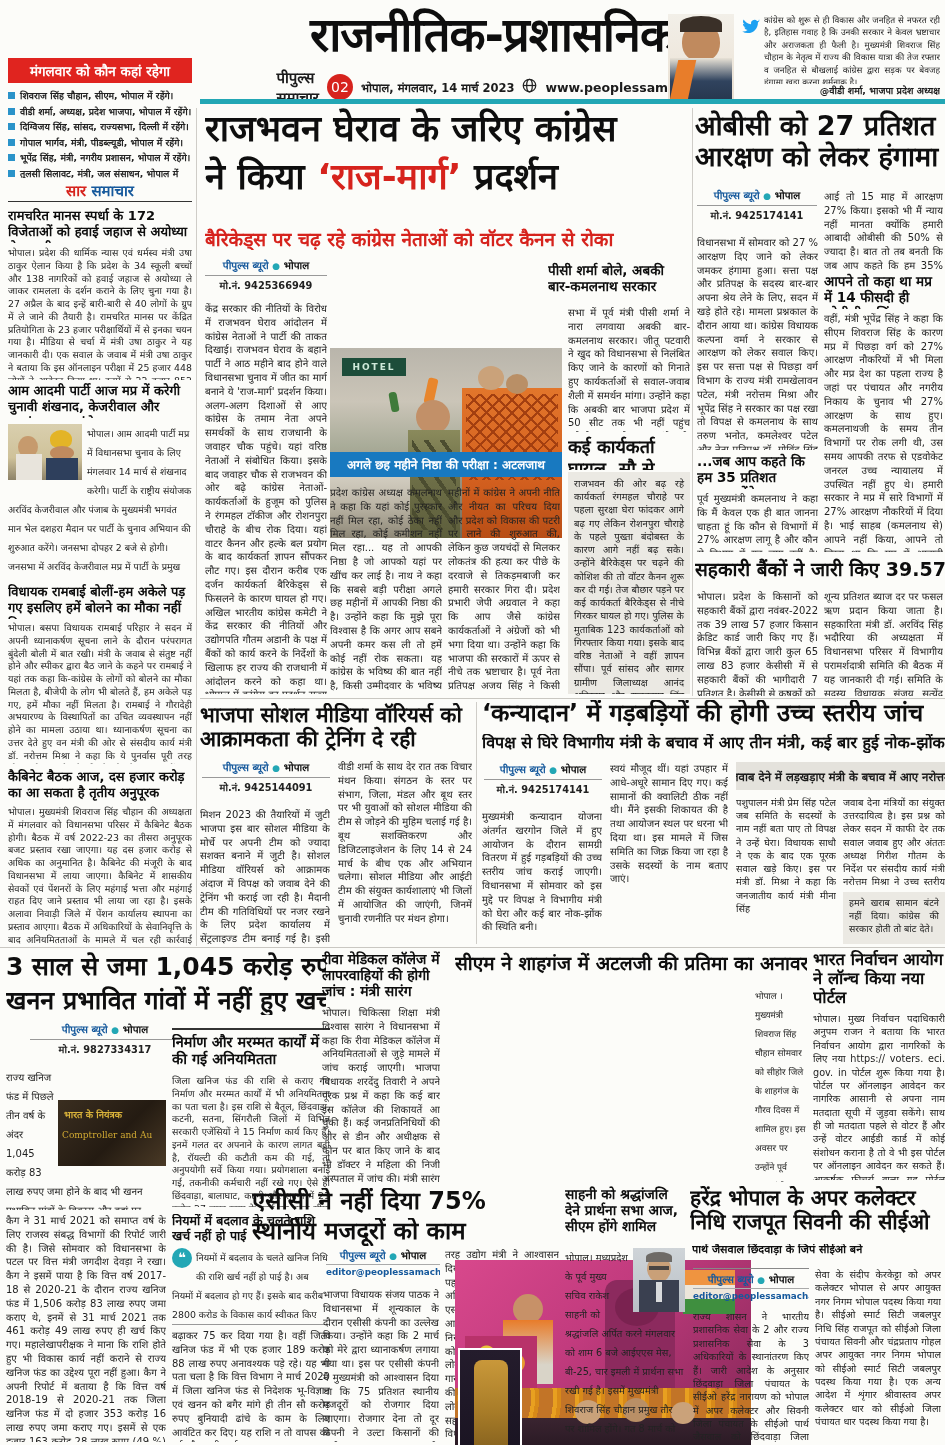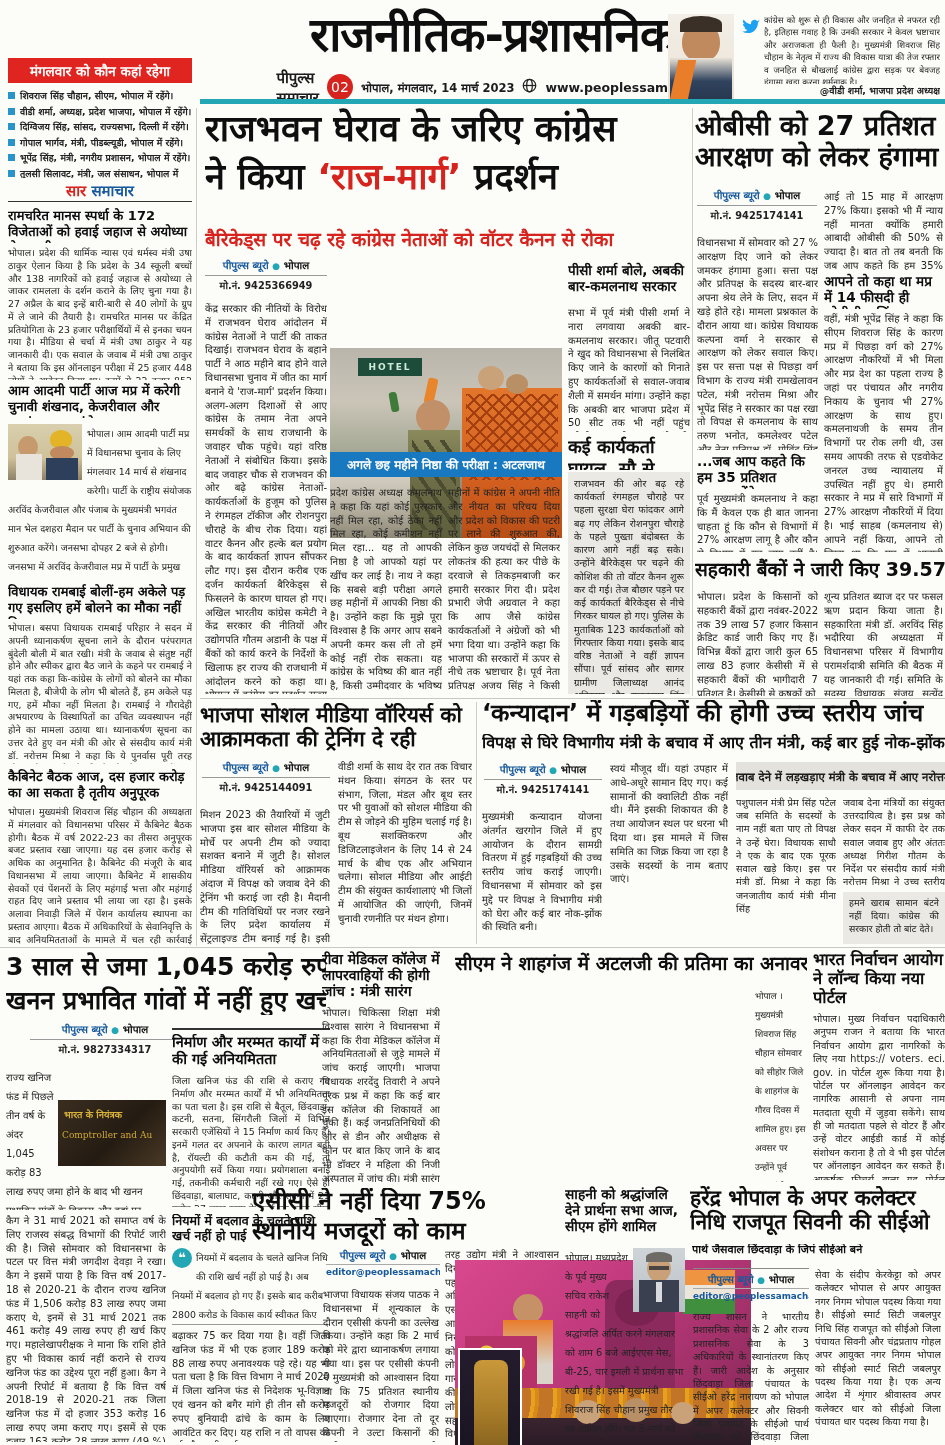--- a/index.html
+++ b/index.html
@@ -126,40 +126,40 @@
 </div>
 <div class="abs hl nw red" style="left:205px;top:228px;width:488px;font-size:19px">बैरिकेड्स पर चढ़ रहे कांग्रेस नेताओं को वॉटर कैनन से रोका</div>
 
 <div class="abs byl" style="left:205px;top:258px;width:122px">
   <div class="t"><span>पीपुल्स ब्यूरो</span> <span class="dot">●</span> <span class="city">भोपाल</span></div>
   <div class="p">मो.नं. 9425366949</div>
 </div>
 <div class="abs bt" style="left:205px;top:302px;width:122px;height:392px">केंद्र सरकार की नीतियों के विरोध में राजभवन घेराव आंदोलन में कांग्रेस नेताओं ने पार्टी की ताकत दिखाई। राजभवन घेराव के बहाने पार्टी ने आठ महीने बाद होने वाले विधानसभा चुनाव में जीत का मार्ग बनाने ये 'राज-मार्ग' प्रदर्शन किया। अलग-अलग दिशाओं से आए कांग्रेस के तमाम नेता अपने समर्थकों के साथ राजधानी के जवाहर चौक पहुंचे। यहां वरिष्ठ नेताओं ने संबोधित किया। इसके बाद जवाहर चौक से राजभवन की ओर बढ़े कांग्रेस नेताओं-कार्यकर्ताओं के हुजूम को पुलिस ने रंगमहल टॉकीज और रोशनपुरा चौराहे के बीच रोक दिया। यहां वाटर कैनन और हल्के बल प्रयोग के बाद कार्यकर्ता ज्ञापन सौंपकर लौट गए। इस दौरान करीब एक दर्जन कार्यकर्ता बैरिकेड्स से फिसलने के कारण घायल हो गए। अखिल भारतीय कांग्रेस कमेटी ने केंद्र सरकार की नीतियों और उद्योगपति गौतम अडानी के पक्ष में बैंकों को कार्य करने के निर्देशों के खिलाफ हर राज्य की राजधानी में आंदोलन करने को कहा था। भोपाल में कांग्रेस का प्रदर्शन राज्य सरकार के खिलाफ नजर आया। ज्यादातर वक्ताओं ने प्रदेश सरकार और मुख्यमंत्री के कामकाज को लेकर अपनी बात कही। प्रदर्शन करीब दो घंटे चला।</div>
 
 <div class="abs photo" style="left:330px;top:262px;width:232px;height:190px;background:linear-gradient(180deg,#b9b5ab 0%,#cbc5b8 28%,#a8ab98 52%,#98917e 70%,#6e6a58 100%)">
-  <div style="position:absolute;left:28px;top:10px;width:64px;height:18px;background:#1d4d3a;display:flex;align-items:center;justify-content:center">
+  <div style="position:absolute;left:12px;top:10px;width:64px;height:18px;background:#1d4d3a;display:flex;align-items:center;justify-content:center">
     <span style="color:#cfe9da;font-size:9px;letter-spacing:2px;font-weight:700">HOTEL</span>
   </div>
   <div style="position:absolute;left:96px;top:30px;width:10px;height:26px;background:#e8862d;border-radius:3px;transform:rotate(12deg)"></div>
   <div style="position:absolute;left:60px;top:44px;width:8px;height:20px;background:#3f7a3a;border-radius:3px;transform:rotate(-10deg)"></div>
   <div style="position:absolute;left:86px;top:52px;width:34px;height:34px;border-radius:50%;background:#c29068"></div>
   <div style="position:absolute;left:78px;top:82px;width:52px;height:108px;background:linear-gradient(180deg,#8a8a5c 0%,#6f7048 40%,#5d5e3c 100%)"></div>
   <div style="position:absolute;left:82px;top:92px;width:44px;height:90px;background:repeating-linear-gradient(55deg,transparent 0 9px,#4c4d30 9px 13px)"></div>
   <div style="position:absolute;left:132px;top:40px;width:100px;height:150px;background:linear-gradient(180deg,#e2762b 0%,#d4601f 60%,#b84e16 100%)"></div>
   <div style="position:absolute;left:136px;top:46px;width:92px;height:86px;background:repeating-linear-gradient(45deg,transparent 0 7px,#a33f10 7px 9px),repeating-linear-gradient(-45deg,transparent 0 7px,#a33f10 7px 9px)"></div>
   <div style="position:absolute;left:148px;top:18px;width:26px;height:24px;border-radius:50%;background:#caa27a"></div>
   <div style="position:absolute;left:176px;top:26px;width:22px;height:20px;border-radius:50%;background:#b98f66"></div>
   <div style="position:absolute;left:0px;top:120px;width:80px;height:70px;background:linear-gradient(180deg,#d9d4c8 0%,#bdb7a8 50%,#8e8877 100%)"></div>
   <div style="position:absolute;left:10px;top:104px;width:24px;height:22px;border-radius:50%;background:#c49a70"></div>
 </div>
 <div class="abs cap-bar" style="left:330px;top:452px;width:232px;height:25px">
   <span>अगले छह महीने निष्ठा की परीक्षा : अटलजाथ</span>
 </div>
 
-<div class="abs subh" style="left:568px;top:262px;width:122px;height:40px;font-size:13.5px">पीसी शर्मा बोले, अबकी बार-कमलनाथ सरकार</div>
+<div class="abs subh" style="left:548px;top:262px;width:122px;height:40px;font-size:13.5px">पीसी शर्मा बोले, अबकी बार-कमलनाथ सरकार</div>
 <div class="abs bt" style="left:568px;top:306px;width:122px;height:126px">सभा में पूर्व मंत्री पीसी शर्मा ने नारा लगवाया अबकी बार-कमलनाथ सरकार। जीतू पटवारी ने खुद को विधानसभा से निलंबित किए जाने के कारणों को गिनाते हुए कार्यकर्ताओं से सवाल-जवाब शैली में समर्थन मांगा। उन्होंने कहा कि अबकी बार भाजपा प्रदेश में 50 सीट तक भी नहीं पहुंच सकेगी। सभा के बाद कांग्रेस के वरिष्ठ नेता एक छोटे लोडिंग वाहन में और अन्य कार्यकर्ता जवाहर चौक से पैदल राजभवन की ओर रवाना हुए।</div>
 <div class="abs subh" style="left:568px;top:436px;width:122px;height:34px;font-size:18px">कई कार्यकर्ता घायल, सौ से ज्यादा गिरफ्तार</div>
 <div class="abs graybox bt" style="left:568px;top:472px;width:122px;height:222px;font-size:9.6px">राजभवन की ओर बढ़ रहे कार्यकर्ता रंगमहल चौराहे पर पहला सुरक्षा घेरा फांदकर आगे बढ़ गए लेकिन रोशनपुरा चौराहे के पहले पुख्ता बंदोबस्त के कारण आगे नहीं बढ़ सके। उन्होंने बैरिकेड्स पर चढ़ने की कोशिश की तो वॉटर कैनन शुरू कर दी गई। तेज बौछार पड़ने पर कई कार्यकर्ता बैरिकेड्स से नीचे गिरकर घायल हो गए। पुलिस के मुताबिक 123 कार्यकर्ताओं को गिरफ्तार किया गया। इसके बाद वरिष्ठ नेताओं ने वहीं ज्ञापन सौंपा। पूर्व सांसद और सागर ग्रामीण जिलाध्यक्ष आनंद अहिरवार और राजकुमार सिंह को गिरफ्तारी के बाद साथियों सहित पुलिस वाहन में ले जाकर नाभू बरखेड़ा के आगे छोड़ दिया।</div>
 
 <div class="abs bt" style="left:330px;top:486px;width:112px;height:208px">प्रदेश कांग्रेस अध्यक्ष कमलनाथ ने कहा कि यहां कोई पुरस्कार नहीं मिल रहा, कोई ठेका नहीं मिल रहा, कोई कमीशन नहीं मिल रहा... यह तो आपकी निष्ठा है जो आपको यहां पर खींच कर लाई है। नाथ ने कहा कि सबसे बड़ी परीक्षा अगले छह महीनों में आपकी निष्ठा की है। उन्होंने कहा कि मुझे पूरा विश्वास है कि अगर आप सबने अपनी कमर कस ली तो हमें कोई नहीं रोक सकता। यह कांग्रेस के भविष्य की बात नहीं है, किसी उम्मीदवार के भविष्य की बात नहीं है, यह मध्यप्रदेश के भविष्य की बात है कि हम कैसा मध्यप्रदेश चाहते हैं। उन्होंने कहा कि आपको अपना सिर नहीं झुकाना है, छाती ठोक कर कहें कि 15</div>
 <div class="abs bt" style="left:448px;top:486px;width:112px;height:208px">महीनों में कांग्रेस ने अपनी नीति और नीयत का परिचय दिया और प्रदेश को विकास की पटरी पर लाने की शुरुआत की, लेकिन कुछ जयचंदों से मिलकर लोकतंत्र की हत्या कर पीछे के दरवाजे से तिकड़मबाजी कर हमारी सरकार गिरा दी। प्रदेश प्रभारी जेपी अग्रवाल ने कहा कि आप जैसे कांग्रेस कार्यकर्ताओं ने अंग्रेजों को भी भगा दिया था। उन्होंने कहा कि भाजपा की सरकारों में ऊपर से नीचे तक भ्रष्टाचार है। पूर्व नेता प्रतिपक्ष अजय सिंह ने किसी का नाम लिए बिना कहा कि झांसी की रानी के साथ गद्दारी करने वालों ने कांग्रेस की सरकार गिरा दी, हिम्मत है तो ये विधानसभा चुनाव लड़कर देख लें।</div>
 
 <div class="abs hl" style="left:695px;top:110px;width:250px;height:72px;font-size:27px">ओबीसी को 27 प्रतिशत आरक्षण को लेकर हंगामा</div>
 <div class="abs byl" style="left:697px;top:188px;width:120px">
   <div class="t"><span>पीपुल्स ब्यूरो</span> <span class="dot">●</span> <span class="city">भोपाल</span></div>

